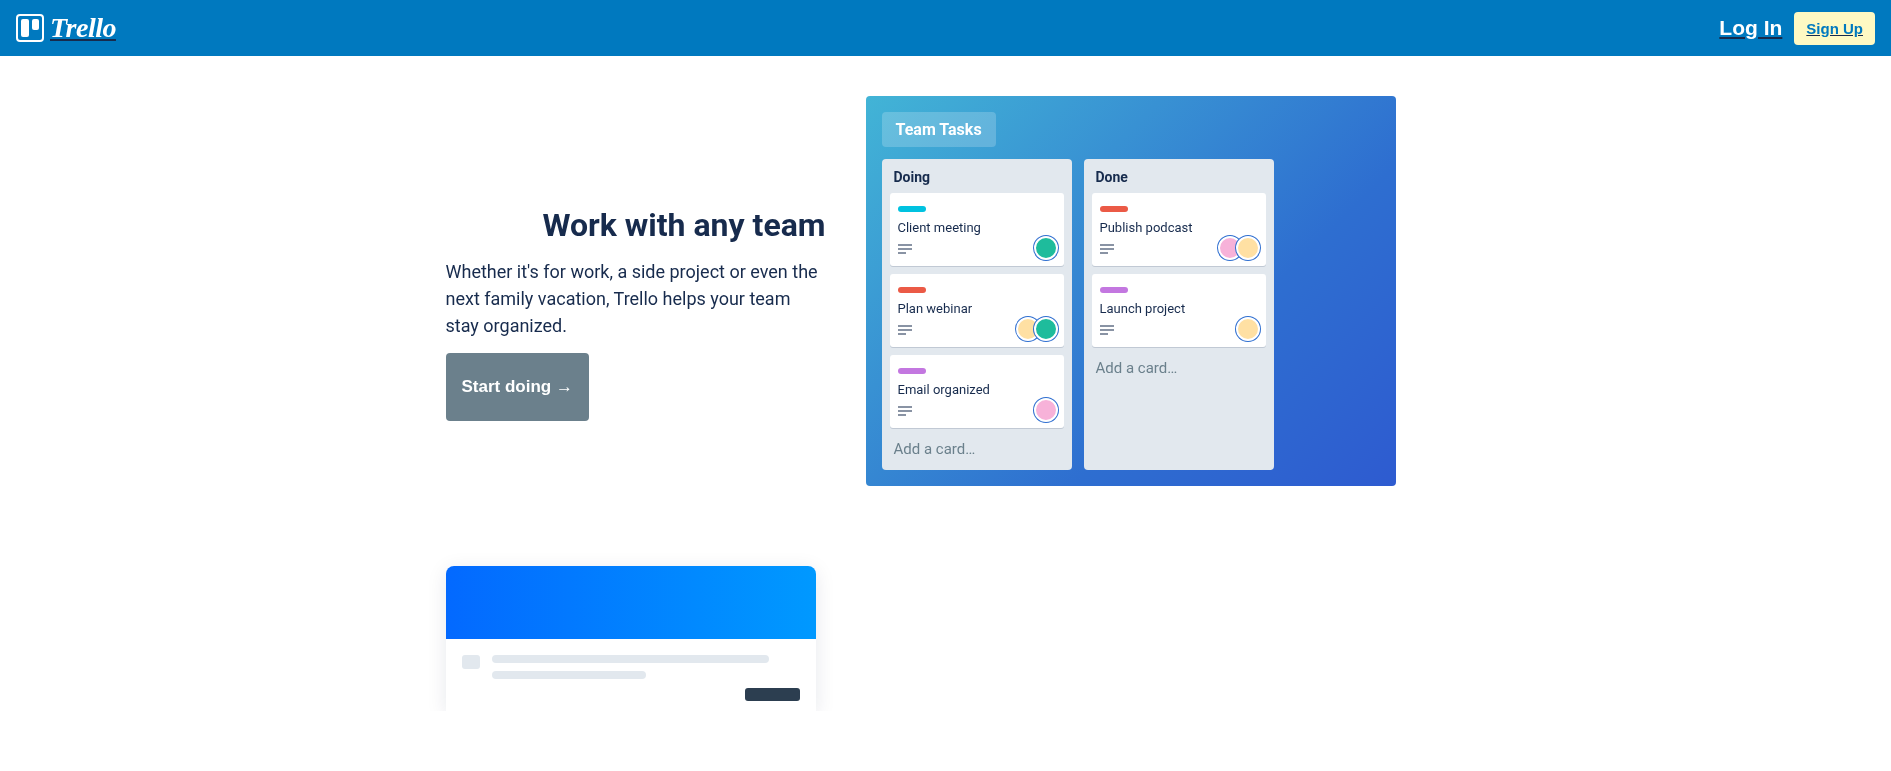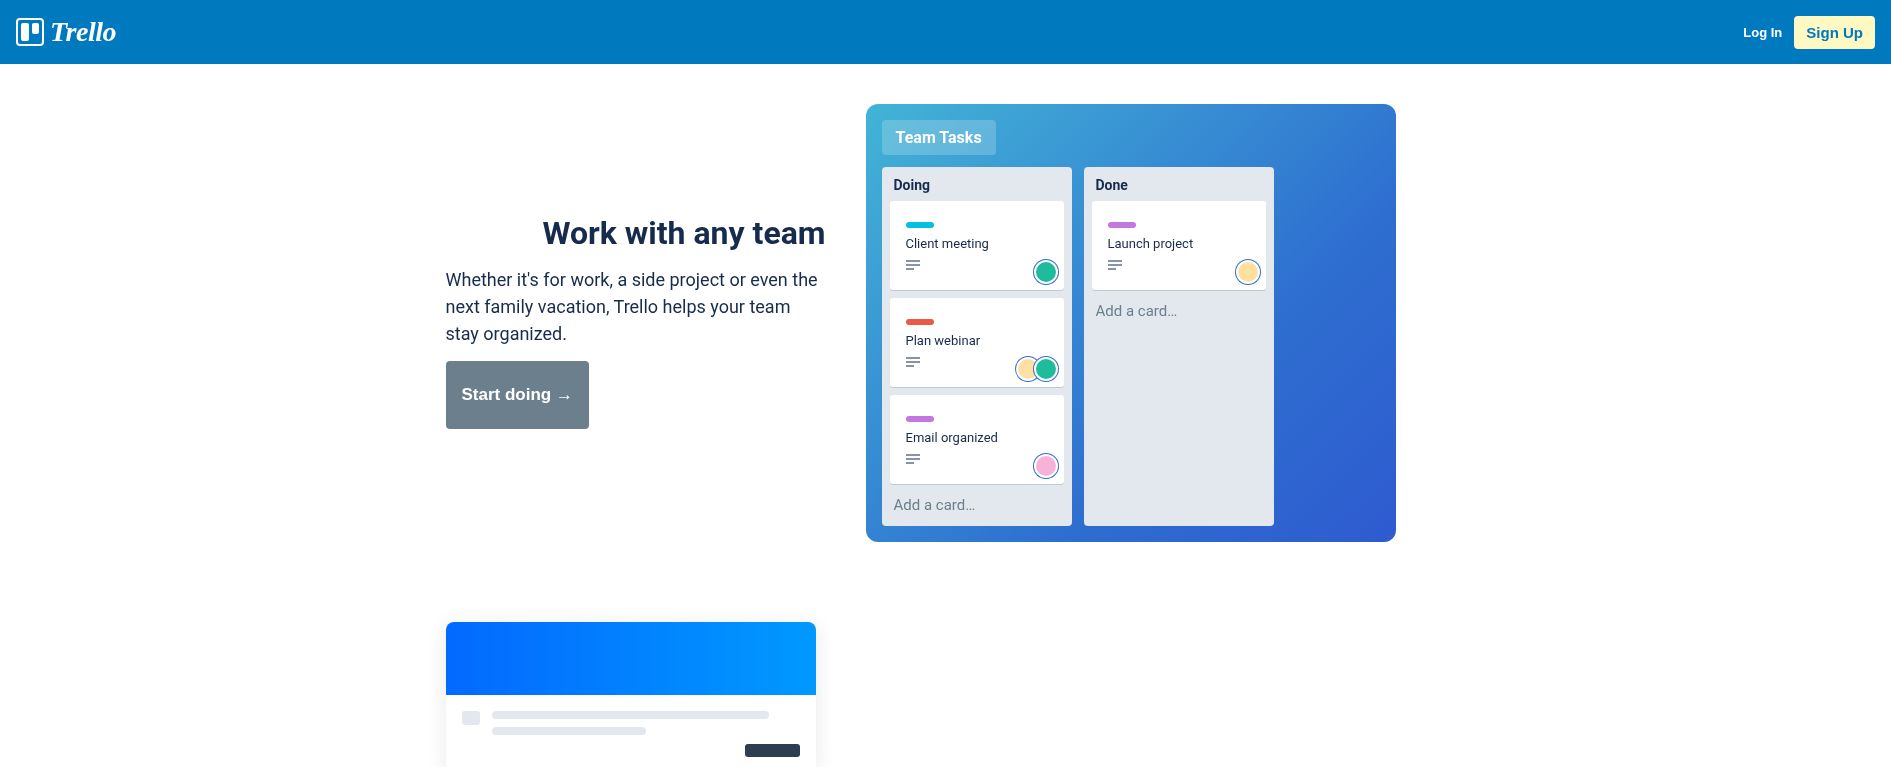--- a/index.html
+++ b/index.html
@@ -4,25 +4,26 @@
 <style>
   * { margin: 0; padding: 0; box-sizing: border-box; }
   body {
     font-family: -apple-system, BlinkMacSystemFont, "Segoe UI", Roboto, "Helvetica Neue", Arial, sans-serif;
     background: #fff;
     color: #172b4d;
   }
   
   .header {
     background: #0079bf;
-    height: 64px;
+    height: 56px;
     display: flex;
     align-items: center;
     justify-content: space-between;
     padding: 0 16px;
+    text-decoration: underline;
   }
   .logo {
     display: flex;
     align-items: center;
     gap: 6px;
     color: #fff;
   }
   .logo-icon {
     width: 28px;
     height: 28px;
@@ -42,21 +43,21 @@
     letter-spacing: -0.5px;
   }
   .header-actions {
     display: flex;
     align-items: center;
     gap: 12px;
   }
   .login-btn {
     color: #fff;
     font-weight: 700;
-    font-size: 13px;
+    font-size: 21px;
     background: transparent;
     border: none;
     cursor: pointer;
   }
   .signup-btn {
     background: #fef9c3;
     color: #0079bf;
     border: none;
     border-radius: 4px;
     padding: 8px 12px;
@@ -99,21 +100,21 @@
     padding: 24px 16px;
     font-size: 17px;
     font-weight: 600;
     cursor: pointer;
   }
 
   
   .board-col { flex: 1; }
   .board {
     background: linear-gradient(135deg, #42b4d6 0%, #2e6ed0 65%, #2e5bd0 100%);
-    border-radius: 12px;
+    border-radius: 4px;
     padding: 16px;
     width: 530px;
     min-height: 360px;
   }
   .board-title {
     display: inline-block;
     background: rgba(255,255,255,0.2);
     color: #fff;
     font-weight: 700;
     font-size: 16px;
@@ -133,21 +134,21 @@
   }
   .list-title {
     font-weight: 700;
     font-size: 14px;
     color: #172b4d;
     padding: 2px 4px 8px 4px;
   }
   .card {
     background: #fff;
     border-radius: 3px;
-    padding: 16px;
+    padding: 8px;
     margin-bottom: 8px;
     box-shadow: 0 1px 0 rgba(9,30,66,0.15);
     position: relative;
   }
   .label {
     display: inline-block;
     width: 28px;
     height: 6px;
     border-radius: 3px;
     margin-bottom: 4px;
@@ -279,20 +280,28 @@
                   <rect width="14" height="2" fill="#8993a4"></rect>
                   <rect y="4" width="14" height="2" fill="#8993a4"></rect>
                   <rect y="8" width="8" height="2" fill="#8993a4"></rect>
                 </svg></span><div class="avatars">
                 <span class="avatar av2"></span>
               </div></div>
             <div class="add-card">Add a card…</div>
           </div>
           <div class="list">
             <div class="list-title">Done</div>
+            <div class="card"><span class="label label-red"></span><div class="card-title">Publish podcast</div><span class="desc-icon"><svg width="14" height="10" viewBox="0 0 14 10">
+                  <rect width="14" height="2" fill="#8993a4"></rect>
+                  <rect y="4" width="14" height="2" fill="#8993a4"></rect>
+                  <rect y="8" width="8" height="2" fill="#8993a4"></rect>
+                </svg></span><div class="avatars">
+                <span class="avatar av2"></span>
+                <span class="avatar av3"></span>
+              </div></div>
             <div class="card"><span class="label label-purple"></span><div class="card-title">Launch project</div><span class="desc-icon"><svg width="14" height="10" viewBox="0 0 14 10">
                   <rect width="14" height="2" fill="#8993a4"></rect>
                   <rect y="4" width="14" height="2" fill="#8993a4"></rect>
                   <rect y="8" width="8" height="2" fill="#8993a4"></rect>
                 </svg></span><div class="avatars">
                 <span class="avatar av3"></span>
               </div></div>
             <div class="add-card">Add a card…</div>
           </div>
         </div>

